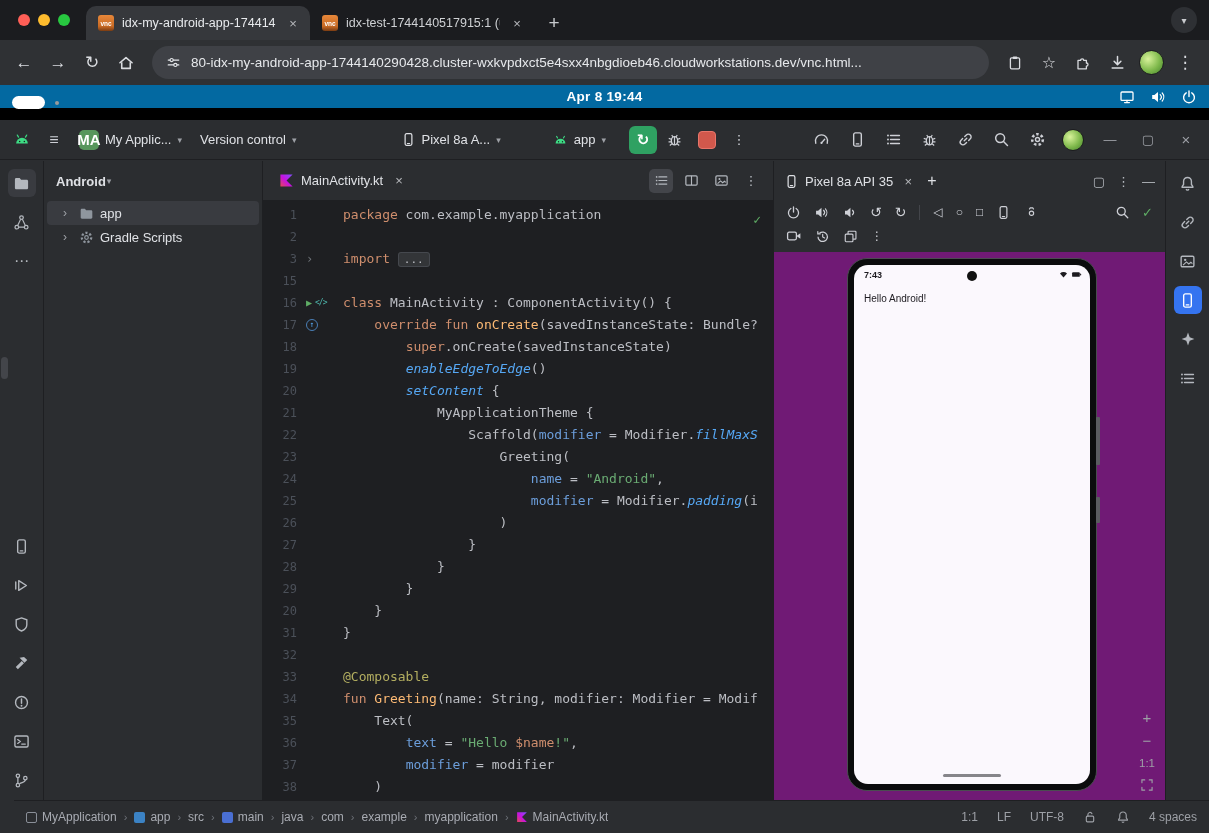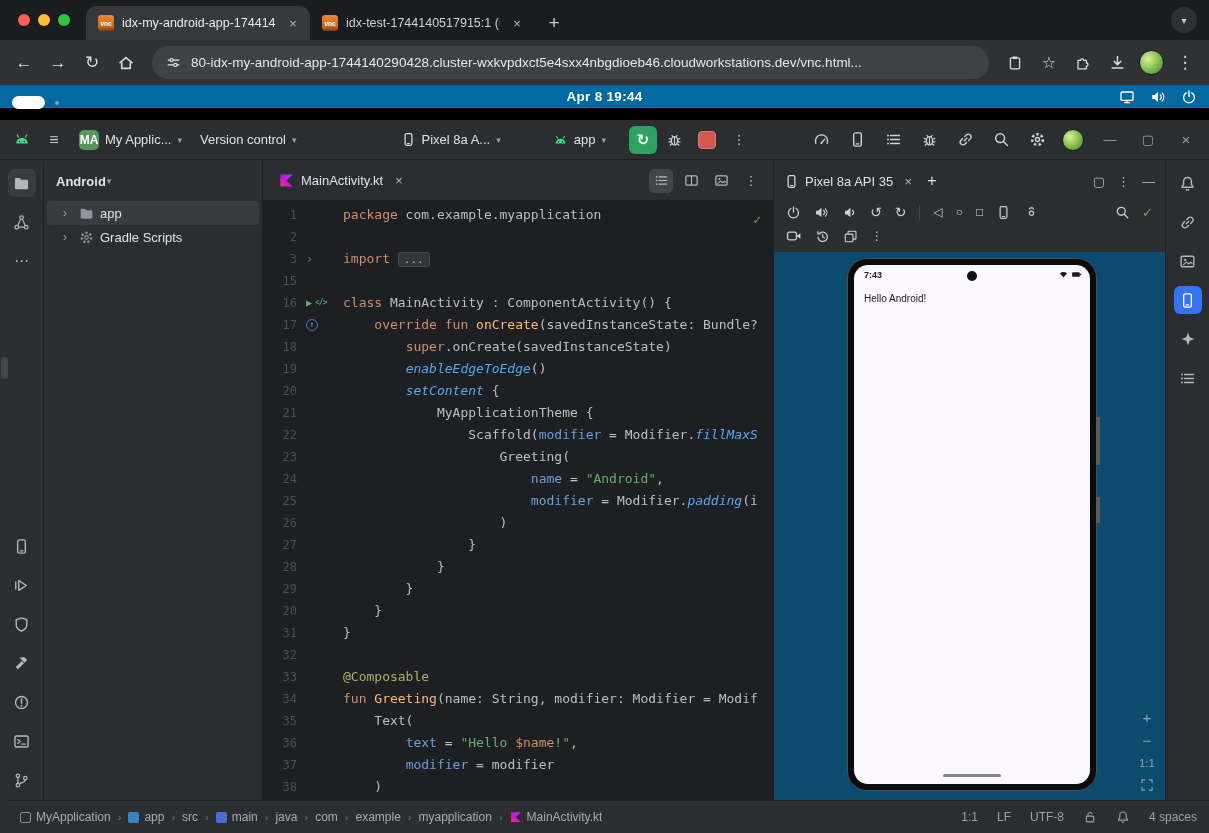--- a/index.html
+++ b/index.html
@@ -28,21 +28,21 @@
   .sysbar{height:23px;background:#0369a1;position:relative;display:flex;align-items:center;justify-content:center}
   .vnc-pill{position:absolute;left:12px;top:11px;width:33px;height:13px;border-radius:7px;background:#fff}
   .vnc-dot{position:absolute;left:55px;top:16px;width:4px;height:4px;border-radius:50%;background:#9a9a9a}
   .sys-clock{font-size:13.5px;font-weight:bold;color:#fff;letter-spacing:.3px}
   .sys-icons{position:absolute;right:12px;top:0;height:100%;display:flex;align-items:center;gap:15px;color:#fff}
   
   .ide{position:absolute;top:120px;left:0;right:0;bottom:0;background:#2b2d30;font-size:13px}
   .ide-toolbar{height:40px;display:flex;align-items:center;padding:0 8px;gap:4px;border-bottom:1px solid #1e1f22;color:#ced0d6}
   .tb-btn{height:28px;border-radius:6px;padding:0 7px;display:flex;align-items:center;gap:6px;font-size:13px;color:#dfe1e5}
   .chev{font-size:9px;color:#9da0a6}
-  .badge-ma{width:20px;height:20px;border-radius:5px;background:#57965c;color:#fff;font-size:12px;font-weight:bold;display:flex;align-items:center;justify-content:center}
+  .badge-ma{width:20px;height:20px;border-radius:5px;background:#57965c;color:#fff;font-size:15px;font-weight:bold;display:flex;align-items:center;justify-content:center}
   .btn-restart{width:28px;height:28px;border-radius:6px;background:#2fa162;color:#fff;display:flex;align-items:center;justify-content:center;font-size:15px;font-weight:bold}
   .btn-stop{width:28px;height:28px;border-radius:6px;display:flex;align-items:center;justify-content:center}
   .stop-glyph{width:18px;height:18px;border-radius:4px;background:#d1584c;border:1px solid #e8756a}
   .tb-ic{width:28px;height:28px;border-radius:6px;display:flex;align-items:center;justify-content:center;color:#ced0d6}
   .winctl{width:30px;height:28px;display:flex;align-items:center;justify-content:center;color:#9da0a6;font-size:13px}
   .ide-body{position:absolute;top:41px;bottom:33px;left:0;right:0;display:flex}
   .leftbar,.rightbar{width:44px;display:flex;flex-direction:column;align-items:center;padding:8px 0 6px;gap:11px;background:#2b2d30}
   .leftbar{border-right:1px solid #1e1f22;position:relative}
   .rightbar{border-left:1px solid #1e1f22}
   .bar-ic{width:28px;height:28px;border-radius:6px;display:flex;align-items:center;justify-content:center;color:#b4b8be}
@@ -84,34 +84,34 @@
   .g-fold{color:#6f737a;font-size:12px}
   .inspect-ok{position:absolute;top:8px;right:12px;color:#5fad65;font-size:13px}
   
   .devices{width:392px;border-left:1px solid #1e1f22;display:flex;flex-direction:column;background:#2b2d30}
   .dev-head{height:40px;display:flex;align-items:center;padding:0 10px;gap:6px;color:#dfe1e5}
   .dev-head .actions{margin-left:auto;display:flex;align-items:center;gap:12px;color:#b4b8be}
   .dev-tools{padding:3px 12px 8px;display:flex;flex-direction:column;gap:8px;color:#ced0d6}
   .dt-row{display:flex;align-items:center;gap:13px}
   .dt-sep{width:1px;height:15px;background:#43454a}
   .nav-glyph{font-size:12px;color:#ced0d6}
-  .dev-area{flex:1;background:#0c4a6e;position:relative}
+  .dev-area{flex:1;background:#701a75;position:relative}
   .phone{position:absolute;left:73px;top:6px;width:250px;height:533px;background:#0b0c0d;border:1px solid #4a4c50;border-radius:20px;padding:6px}
   .phone-screen{width:100%;height:100%;background:#fbf8fd;border-radius:14px;position:relative;overflow:hidden;color:#1d1b20}
   .ph-status{position:absolute;top:4px;left:10px;right:8px;display:flex;align-items:center;font-size:9px;font-weight:bold}
   .ph-hole{position:absolute;top:6px;left:50%;margin-left:-5px;width:10px;height:10px;border-radius:50%;background:#111}
   .ph-statr{margin-left:auto;display:flex;align-items:center;gap:3px;color:#1d1b20}
   .ph-hello{position:absolute;top:28px;left:10px;font-size:10px}
   .ph-gesture{position:absolute;bottom:7px;left:50%;margin-left:-29px;width:58px;height:3px;border-radius:2px;background:#86858a}
   .ph-btn{position:absolute;right:-4px;width:4px;background:#5a5c60;border-radius:1px}
   .zoomcol{position:absolute;right:10px;bottom:8px;display:flex;flex-direction:column;align-items:center;gap:9px;color:#9da0a6}
   .zoomcol .zi{font-size:15px;line-height:14px}
   .zoomcol .zl{font-size:11.5px}
   
-  .statusbar{position:absolute;left:8px;right:0;bottom:0;height:33px;background:#2b2d30;border-top:1px solid #1e1f22;display:flex;align-items:center;padding:0 12px;font-size:12px;color:#9da0a6}
+  .statusbar{position:absolute;left:14px;right:0;bottom:0;height:33px;background:#2b2d30;border-top:1px solid #1e1f22;display:flex;align-items:center;padding:0 12px;font-size:12px;color:#9da0a6}
   .crumbs{display:flex;align-items:center;gap:7px;white-space:nowrap;overflow:hidden}
   .crumb{display:flex;align-items:center;gap:5px;color:#a8abb2}
   .csep{color:#6f737a;font-size:11px}
   .sq{width:11px;height:11px;border-radius:2px;display:inline-block}
   .sq-proj{border:1px solid #8a8f98}
   .sq-app{background:#3b82c4}
   .sq-main{background:#4a6fd3}
   .sb-right{margin-left:auto;display:flex;align-items:center;gap:19px;color:#9da0a6}
 </style>
 </head>

